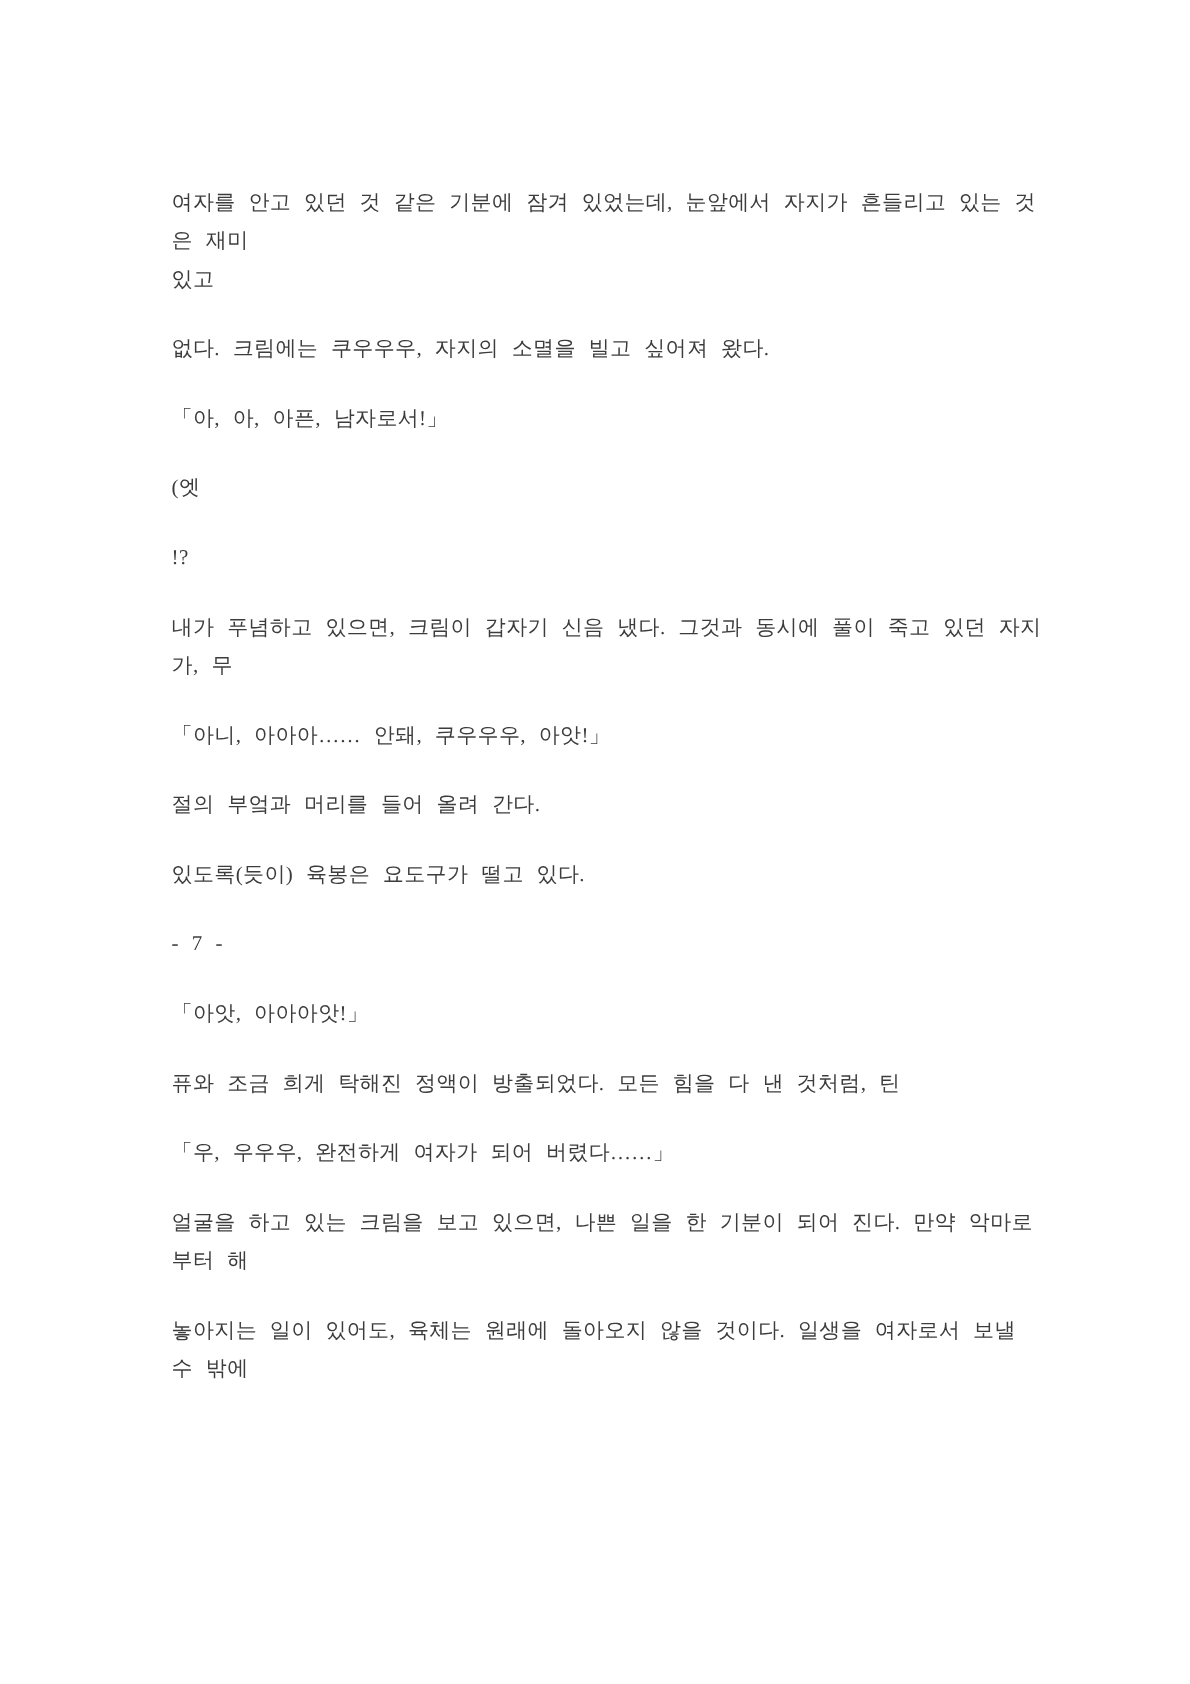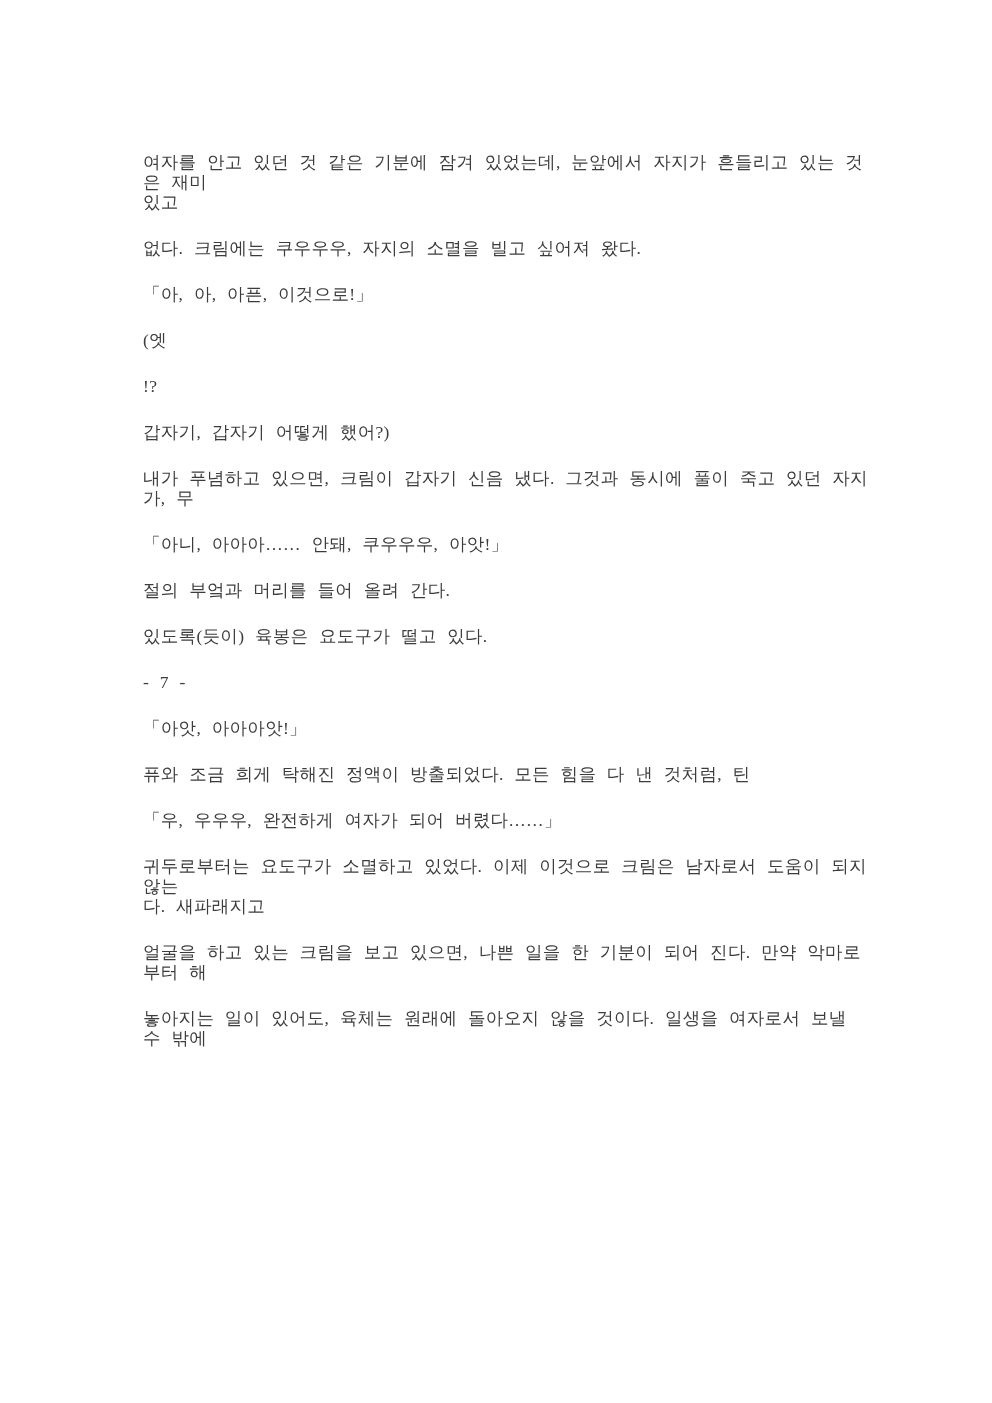--- a/index.html
+++ b/index.html
@@ -18,21 +18,21 @@
       box-sizing: border-box;
       width: 992px;
       height: 1403px;
       padding: 152px 120px 0 143px;
       background: #ffffff;
     }
     .paragraph {
       margin: 0 0 26px 0;
       padding: 0;
       font-size: 17.5px;
-      line-height: 20px;
+      line-height: 32px;
       letter-spacing: 0.3px;
       word-spacing: 6px;
       text-align: left;
     }
     .line {
       display: block;
       white-space: normal;
     }
   </style>
 </head>
@@ -40,30 +40,27 @@
 
 <div class="page">
     <p class="paragraph">
       <span class="line">여자를 안고 있던 것 같은 기분에 잠겨 있었는데, 눈앞에서 자지가 흔들리고 있는 것은 재미</span>
       <span class="line">있고</span>
     </p>
     <p class="paragraph">
       <span class="line">없다. 크림에는 쿠우우우, 자지의 소멸을 빌고 싶어져 왔다.</span>
     </p>
     <p class="paragraph">
-      <span class="line">「아, 아, 아픈, 이것으로!」</span>
+      <span class="line">「아, 아, 아픈, 남자로서!」</span>
     </p>
     <p class="paragraph">
       <span class="line">(엣</span>
     </p>
     <p class="paragraph">
       <span class="line">!?</span>
-    </p>
-    <p class="paragraph">
-      <span class="line">갑자기, 갑자기 어떻게 했어?)</span>
     </p>
     <p class="paragraph">
       <span class="line">내가 푸념하고 있으면, 크림이 갑자기 신음 냈다. 그것과 동시에 풀이 죽고 있던 자지가, 무</span>
     </p>
     <p class="paragraph">
       <span class="line">「아니, 아아아…… 안돼, 쿠우우우, 아앗!」</span>
     </p>
     <p class="paragraph">
       <span class="line">절의 부엌과 머리를 들어 올려 간다.</span>
     </p>
@@ -76,22 +73,18 @@
     <p class="paragraph">
       <span class="line">「아앗, 아아아앗!」</span>
     </p>
     <p class="paragraph">
       <span class="line">퓨와 조금 희게 탁해진 정액이 방출되었다. 모든 힘을 다 낸 것처럼, 틴</span>
     </p>
     <p class="paragraph">
       <span class="line">「우, 우우우, 완전하게 여자가 되어 버렸다……」</span>
     </p>
     <p class="paragraph">
-      <span class="line">귀두로부터는 요도구가 소멸하고 있었다. 이제 이것으로 크림은 남자로서 도움이 되지 않는</span>
-      <span class="line">다. 새파래지고</span>
-    </p>
-    <p class="paragraph">
       <span class="line">얼굴을 하고 있는 크림을 보고 있으면, 나쁜 일을 한 기분이 되어 진다. 만약 악마로부터 해</span>
     </p>
     <p class="paragraph">
       <span class="line">놓아지는 일이 있어도, 육체는 원래에 돌아오지 않을 것이다. 일생을 여자로서 보낼 수 밖에</span>
     </p>
   </div>
 
 </body></html>

